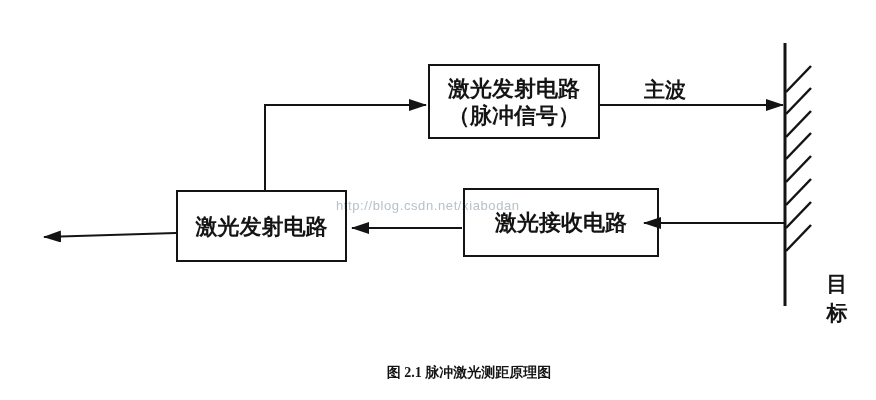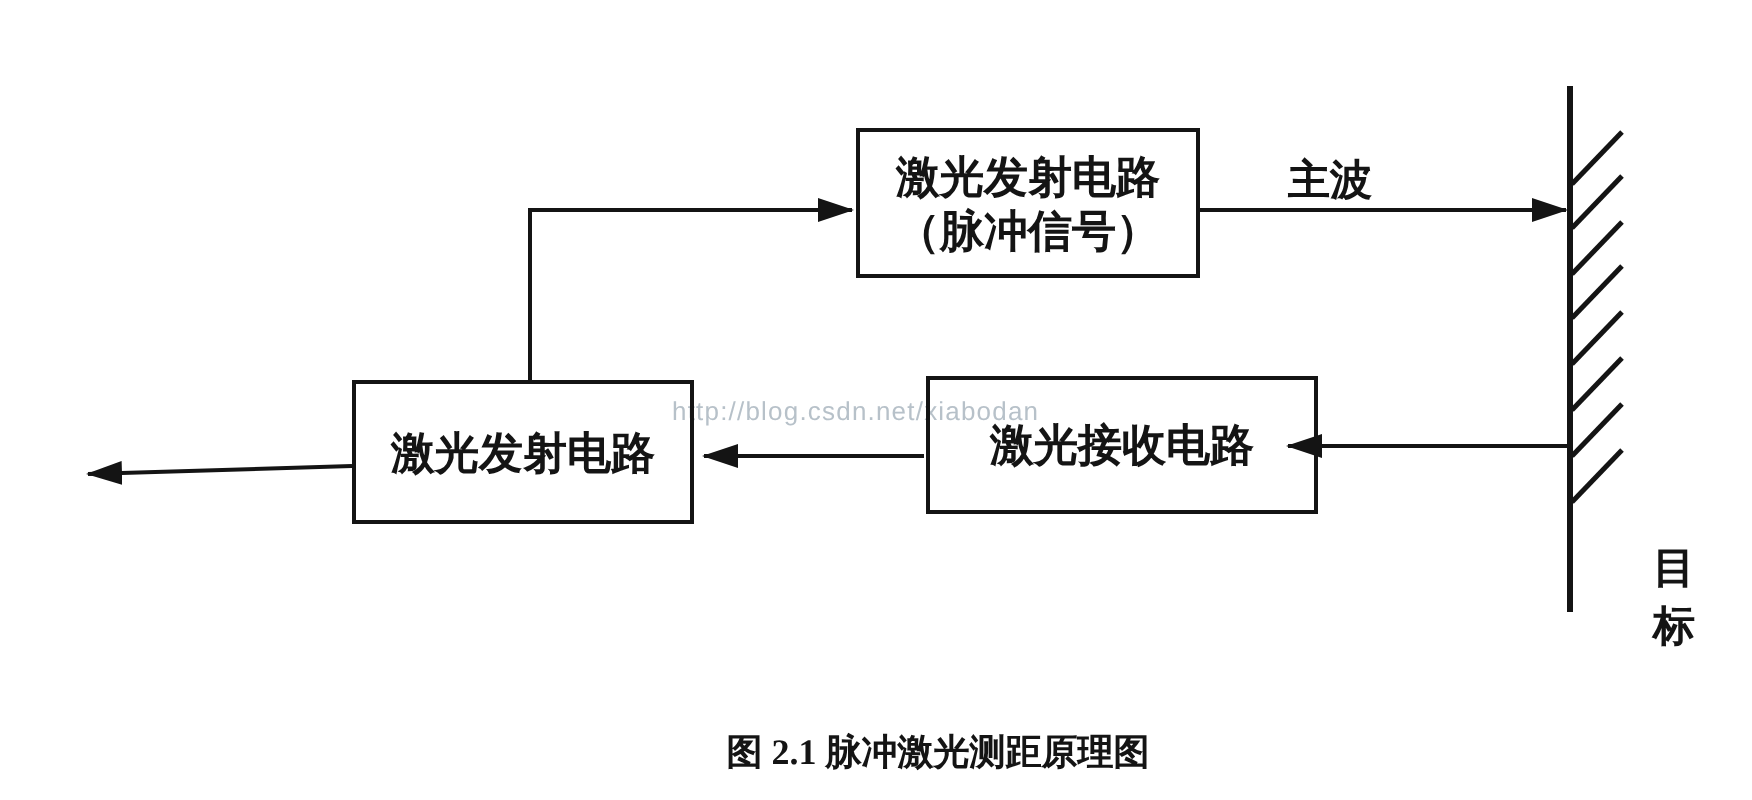--- a/index.html
+++ b/index.html
@@ -65,21 +65,21 @@
   .lbl-timediff { left: 343px; top: 200px; width: 140px; }
   .lbl-display  { left: 74px;  top: 204px; width: 100px; }
   .lbl-target   { left: 818px; top: 270px; width: 38px; line-height: 29px; }
   .caption {
     position: absolute;
     z-index: 3;
     left: 309px; top: 364px;
     width: 320px;
     text-align: center;
     font-weight: bold;
-    font-size: 18px;
+    font-size: 14px;
   }
 </style>
 </head>
 <body>
 
 <div class="stage">
 
   <svg class="lines-layer" viewBox="0 0 876 400" xmlns="http://www.w3.org/2000/svg">
     <defs>
       <marker id="arrowhead" markerUnits="userSpaceOnUse" markerWidth="18" markerHeight="12" refX="17" refY="6" orient="auto">

